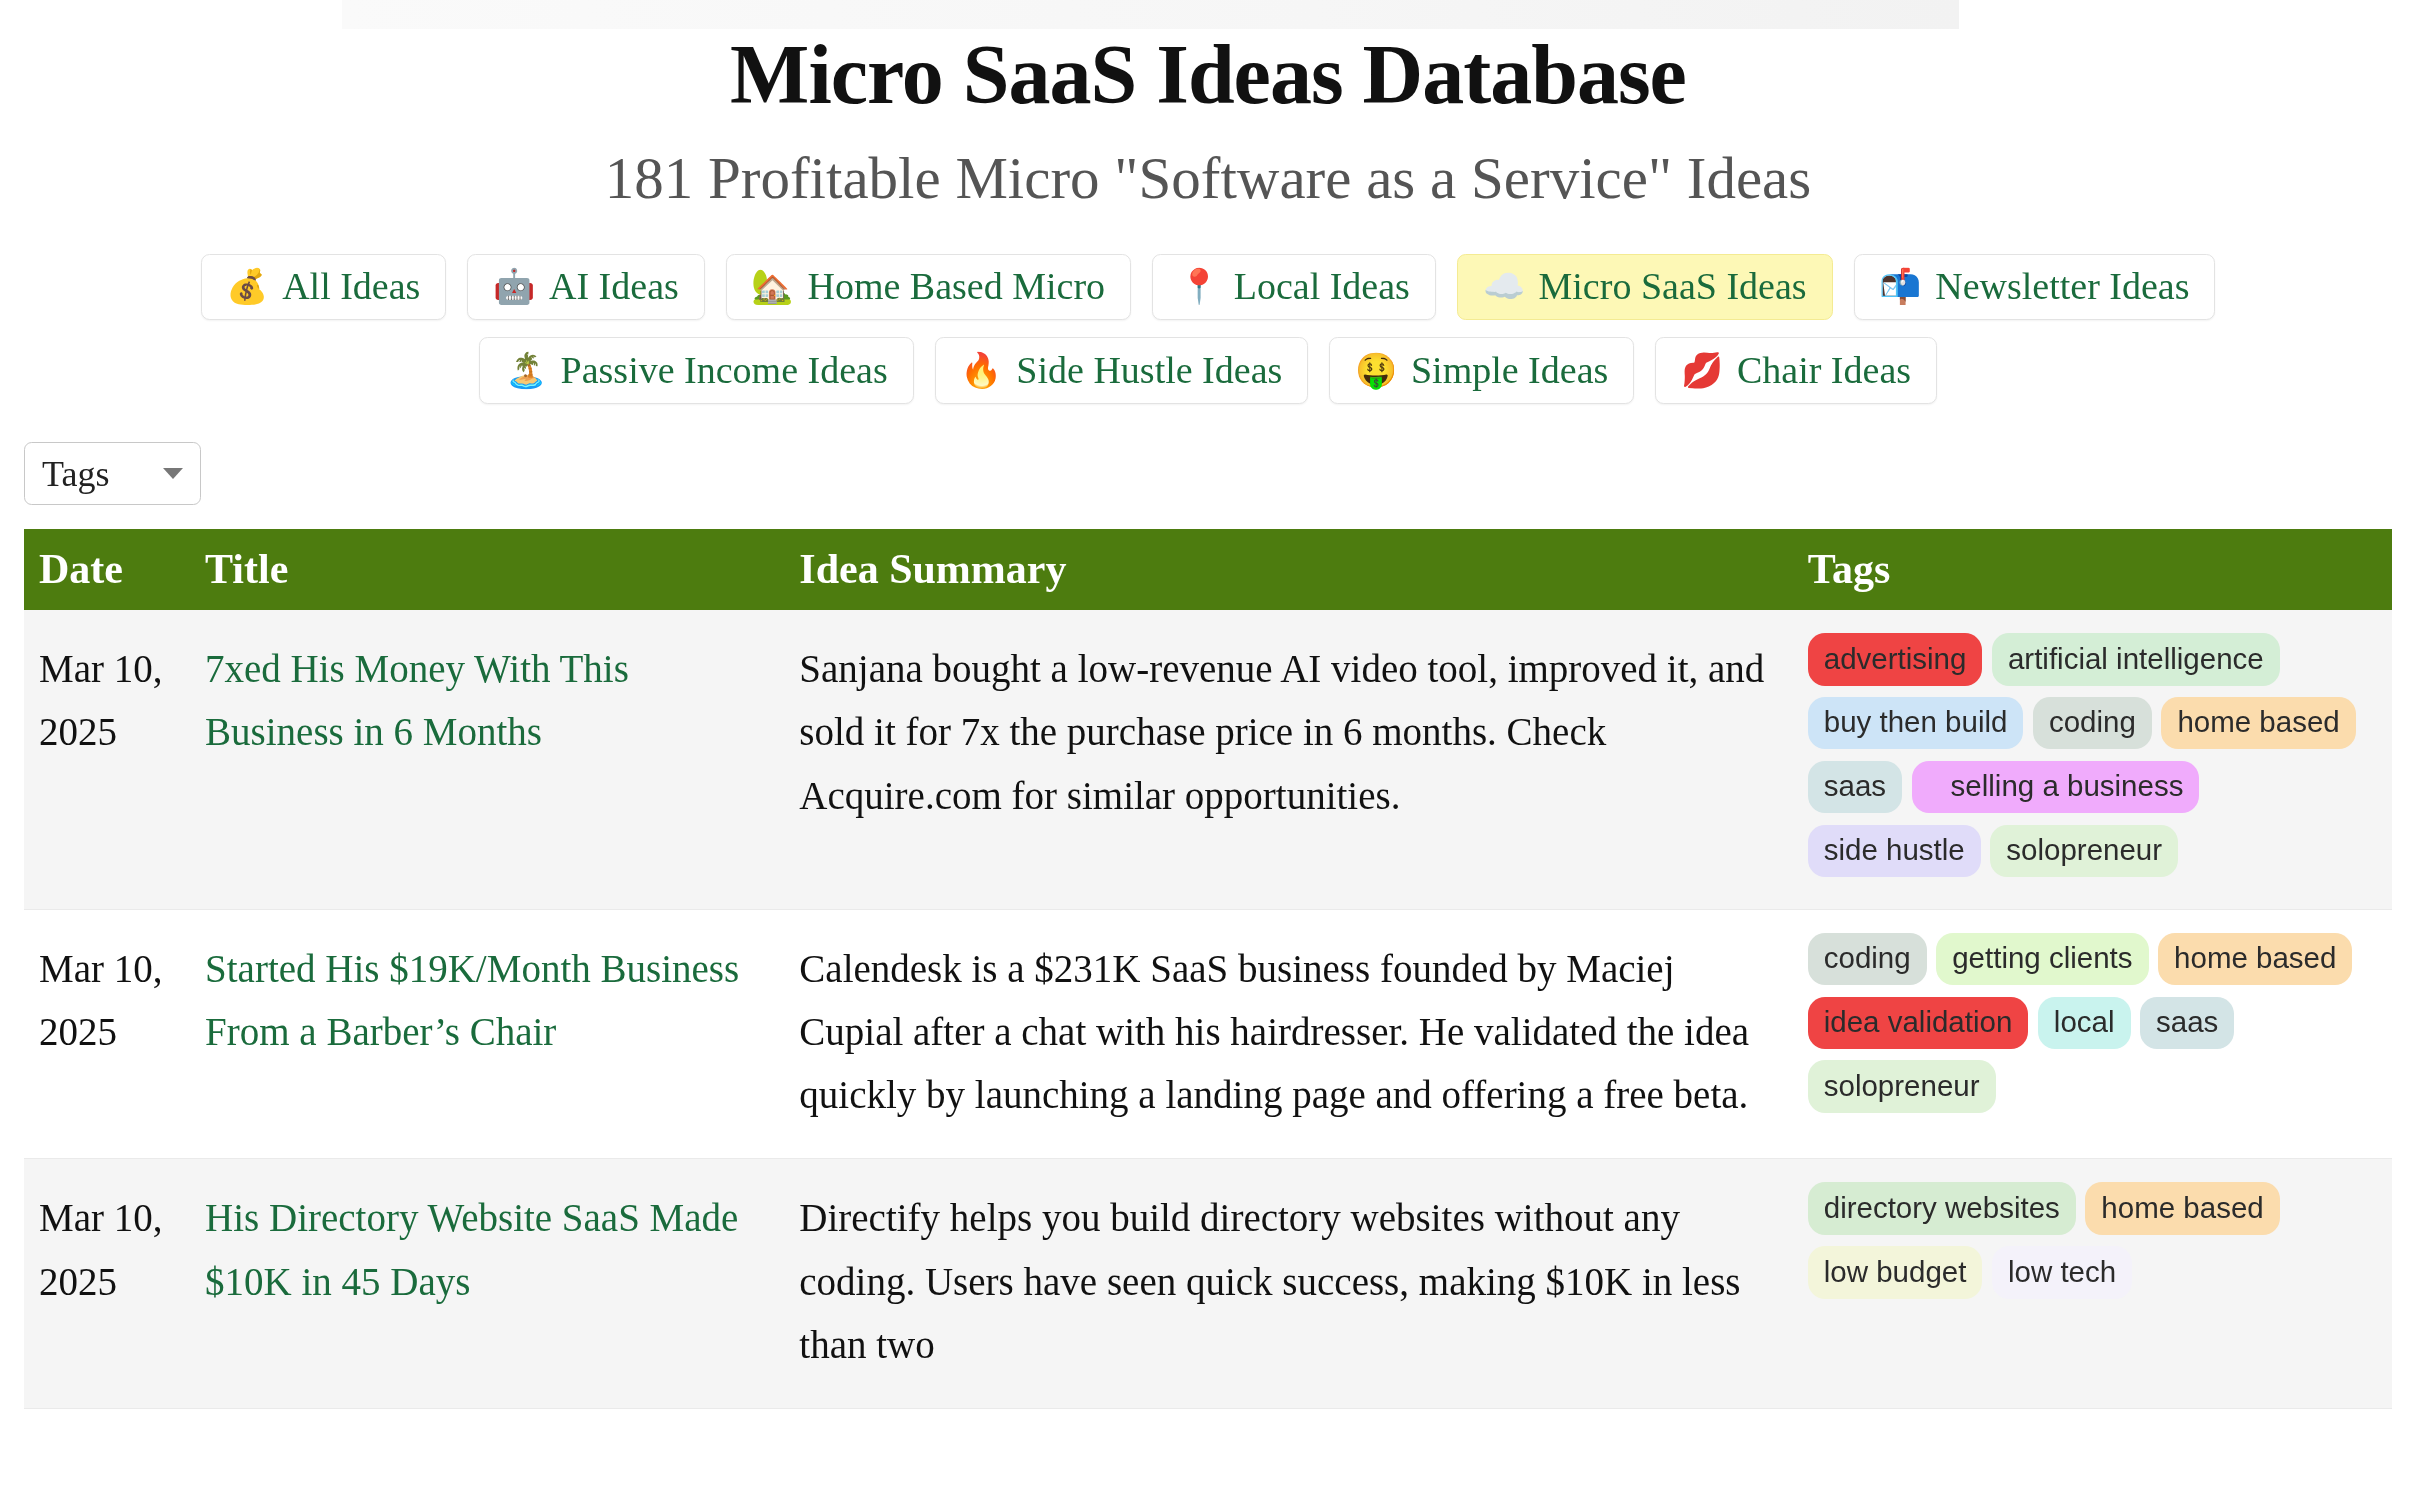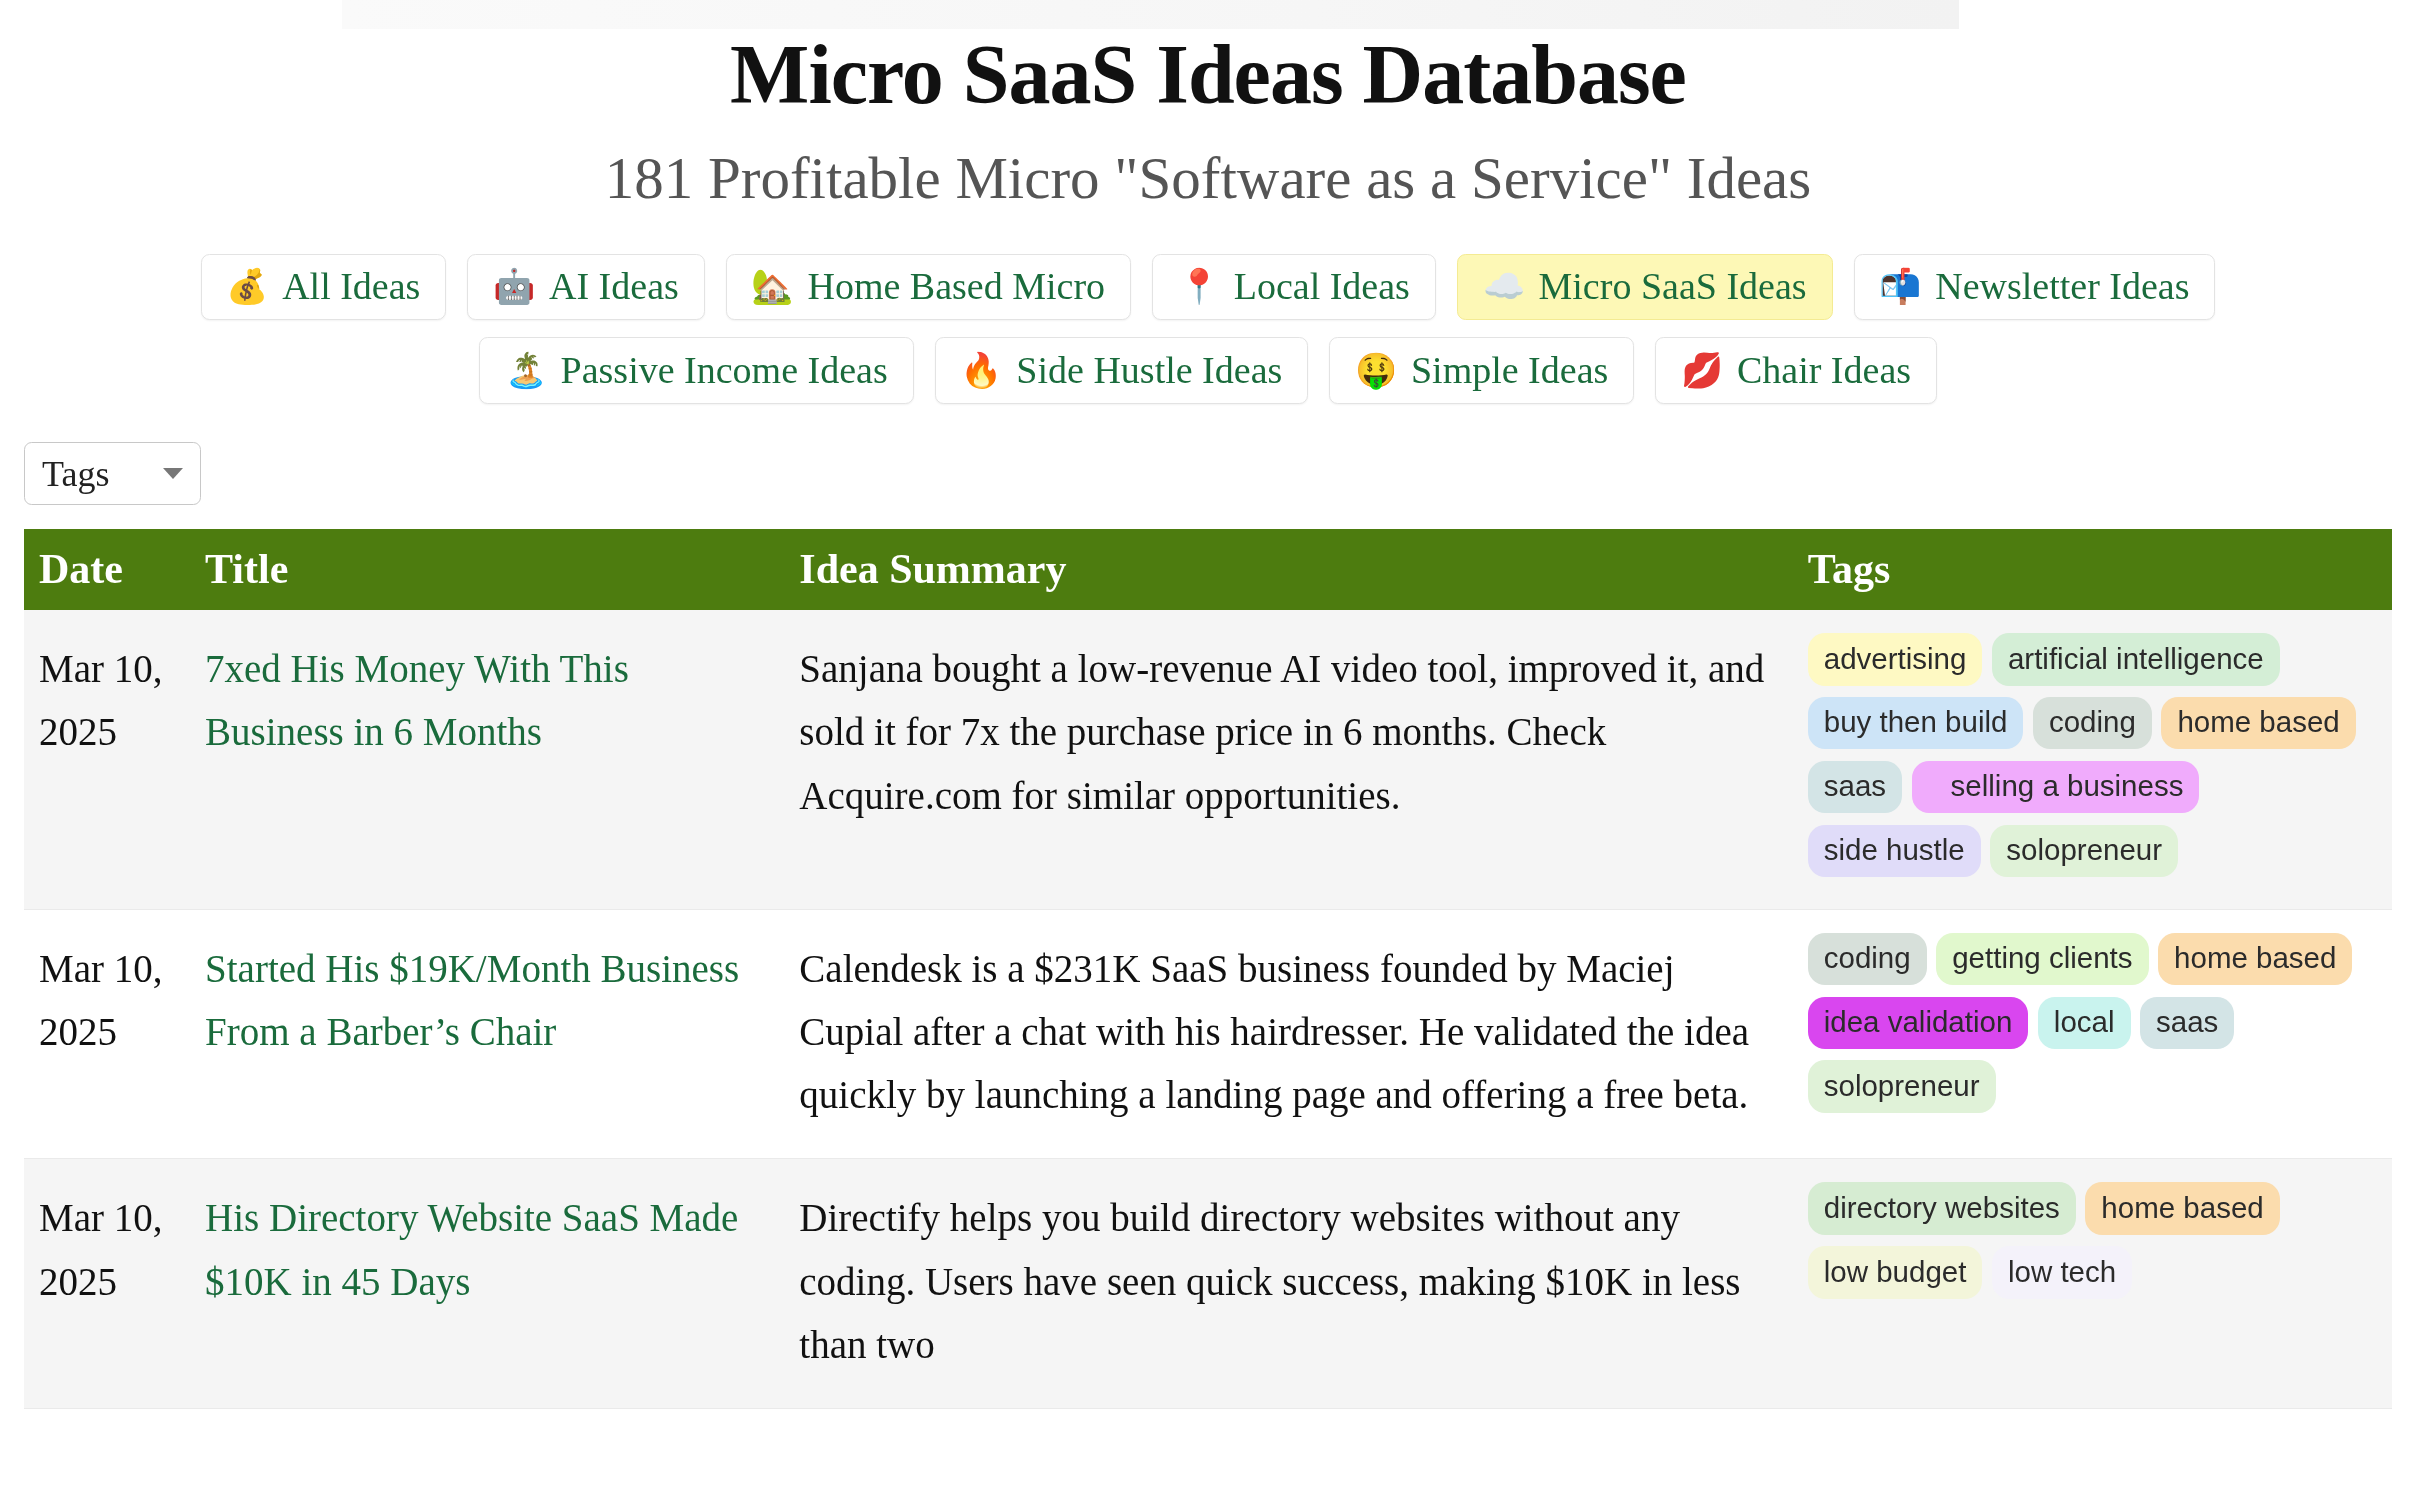--- a/index.html
+++ b/index.html
@@ -256,42 +256,42 @@
         <th class="col-tags">Tags</th>
       </tr>
     </thead>
     <tbody id="tbody">
         <tr class="odd">
           <td class="date">Mar 10, 2025</td>
           <td class="title"><a>7xed His Money With This Business in 6 Months</a></td>
           <td class="summary">Sanjana bought a low-revenue AI video tool, improved it, and sold it for 7x the purchase price in 6 months. Check Acquire.com for similar opportunities.</td>
           <td class="tags-cell">
             <div class="tag-list">
-              <span class="tag" style="background: #fef9c3;">advertising</span>
+              <span class="tag" style="background: #ef4444;">advertising</span>
               <span class="tag" style="background: rgb(212, 238, 214);">artificial intelligence</span>
               <span class="tag" style="background: rgb(205, 228, 247);">buy then build</span>
               <span class="tag" style="background: rgb(215, 224, 218);">coding</span>
               <span class="tag" style="background: rgb(251, 220, 173);">home based</span>
               <span class="tag" style="background: rgb(211, 228, 230);">saas</span>
               <span class="tag" style="background: #f0abfc; padding-left: 39px;">selling a business</span>
               <span class="tag" style="background: rgb(224, 220, 249);">side hustle</span>
               <span class="tag" style="background: rgb(224, 242, 216);">solopreneur</span>
             </div>
           </td>
         </tr>
         <tr class="even">
           <td class="date">Mar 10, 2025</td>
           <td class="title"><a>Started His $19K/Month Business From a Barber’s Chair</a></td>
           <td class="summary">Calendesk is a $231K SaaS business founded by Maciej Cupial after a chat with his hairdresser. He validated the idea quickly by launching a landing page and offering a free beta.</td>
           <td class="tags-cell">
             <div class="tag-list">
               <span class="tag" style="background: rgb(215, 224, 218);">coding</span>
               <span class="tag" style="background: rgb(225, 248, 205);">getting clients</span>
               <span class="tag" style="background: rgb(251, 220, 173);">home based</span>
-              <span class="tag" style="background: #d946ef;">idea validation</span>
+              <span class="tag" style="background: #ef4444;">idea validation</span>
               <span class="tag" style="background: rgb(201, 243, 238);">local</span>
               <span class="tag" style="background: rgb(211, 228, 230);">saas</span>
               <span class="tag" style="background: rgb(224, 242, 216);">solopreneur</span>
             </div>
           </td>
         </tr>
         <tr class="odd">
           <td class="date">Mar 10, 2025</td>
           <td class="title"><a>His Directory Website SaaS Made $10K in 45 Days</a></td>
           <td class="summary">Directify helps you build directory websites without any coding. Users have seen quick success, making $10K in less than two</td>

